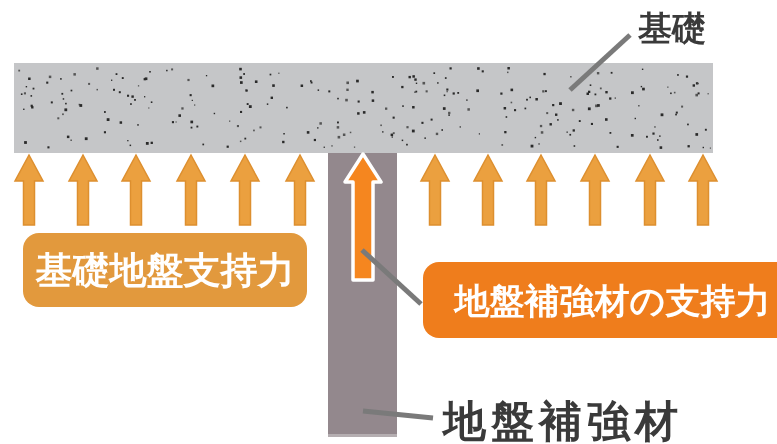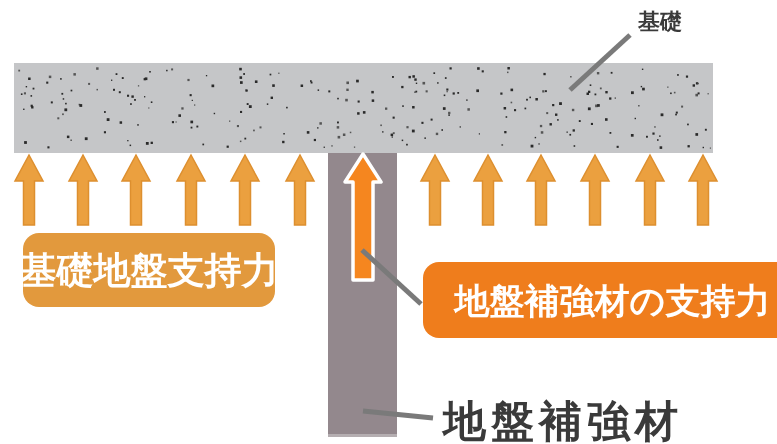--- a/index.html
+++ b/index.html
@@ -35,40 +35,40 @@
   .pill{
     position:absolute;
     display:flex;align-items:center;justify-content:center;
     border-radius:16px;
     color:var(--label-text,#fff);
     font-weight:bold;
     line-height:1;
     white-space:nowrap;
   }
   .pill-left{
-    left:23px;top:233px;width:252px;height:74px;
+    left:23px;top:233px;width:284px;height:74px;
     background:var(--box1-bg,#e2993d);
     font-size:37px;
   }
   .pill-right{
     left:423px;top:262px;width:379px;height:76px;
     background:var(--box2-bg,#ef7d1c);
     font-size:35px;
   }
   
   .annotation{
     position:absolute;
     color:var(--annotation-text,#3a3a3a);
     font-weight:bold;
     line-height:1;
     white-space:nowrap;
   }
   .annotation-foundation{
     left:638px;top:11px;
-    font-size:22px;
+    font-size:34px;
   }
   .annotation-column{
     left:443px;top:400px;
     font-size:43px;
     letter-spacing:5px;
   }
 </style>
 </head>
 <body>
 

